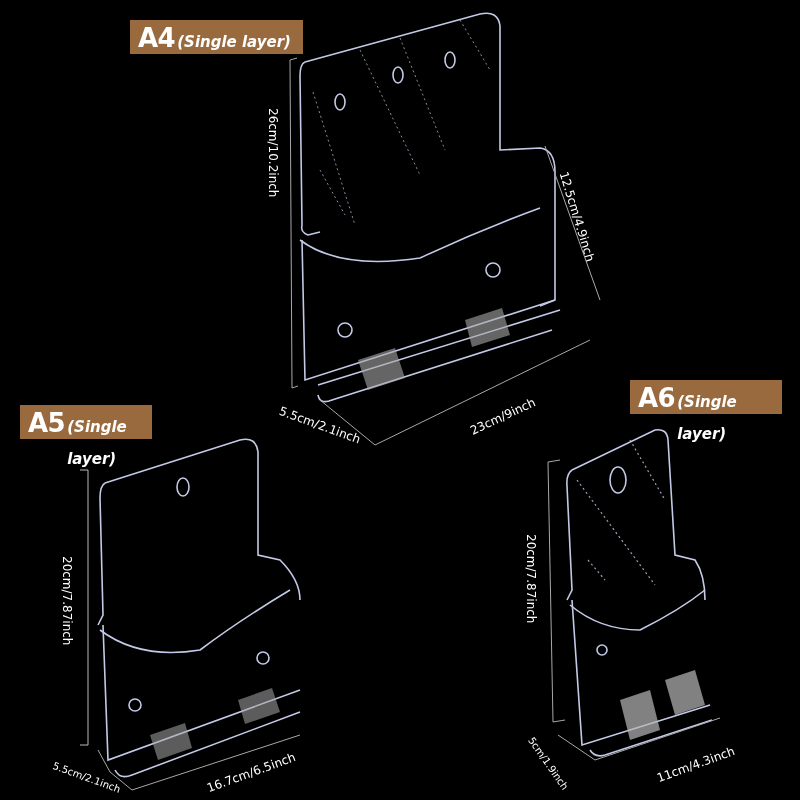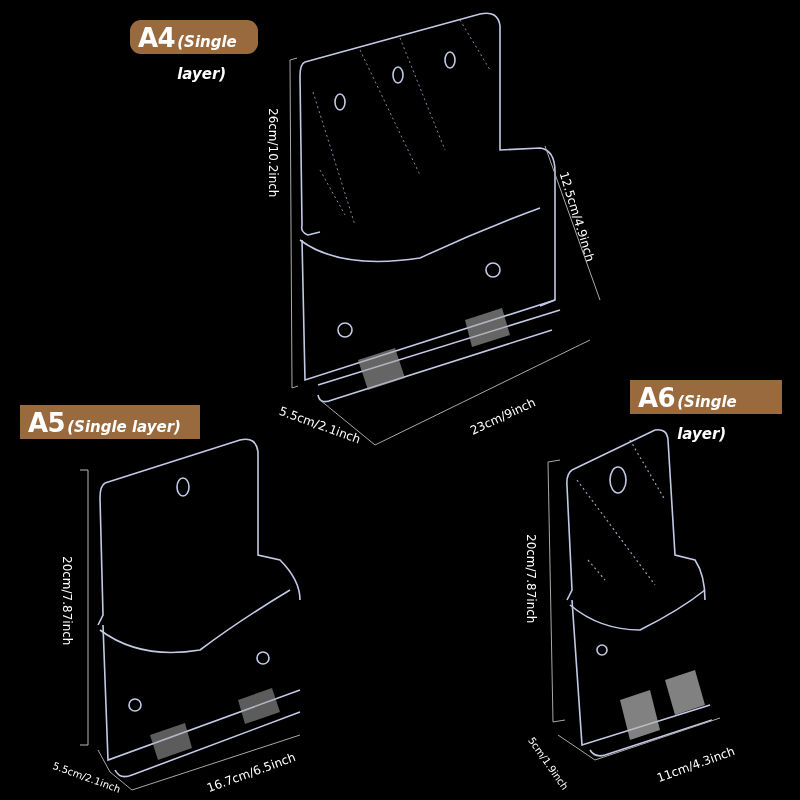--- a/index.html
+++ b/index.html
@@ -81,30 +81,30 @@
     <g stroke-dasharray="2,3" stroke-width="1.2" opacity="0.8">
       <path d="M577,480 L655,585"></path>
         <path d="M630,440 L665,500"></path>
         <path d="M588,560 L605,580"></path>
     </g>
     <path d="M560,460 L548,462 L553,722 L565,720" stroke="#bbb" stroke-width="1"></path>
     <path d="M558,735 L595,760 L720,718" stroke="#bbb" stroke-width="1"></path>
   </g>
 </svg>
 
-<div class="badge" style="left:130px;top:20px;width:128px;border-radius:11px;">
+<div class="badge" style="left:130px;top:20px;width:173px;">
   <span class="big">A4</span>
   <span class="small">(Single layer)</span>
 </div>
 <div class="dim vert" style="left:280px;top:108px;">26cm/10.2inch</div>
 <div class="dim" style="left:570px;top:170px;transform-origin:left top;transform:rotate(73deg);">12.5cm/4.9inch</div>
 <div class="dim" style="left:468px;top:425px;transform-origin:left top;transform:rotate(-25deg);">23cm/9inch</div>
 <div class="dim" style="left:282px;top:404px;transform-origin:left top;transform:rotate(20deg);">5.5cm/2.1inch</div>
 
-<div class="badge" style="left:20px;top:405px;width:180px;">
+<div class="badge" style="left:20px;top:405px;width:132px;">
   <span class="big">A5</span>
   <span class="small">(Single layer)</span>
 </div>
 <div class="dim vert" style="left:74px;top:556px;">20cm/7.87inch</div>
 <div class="dim" style="left:205px;top:782px;transform-origin:left top;transform:rotate(-20deg);">16.7cm/6.5inch</div>
 <div class="dim" style="left:55px;top:760px;font-size:10px;transform-origin:left top;transform:rotate(20deg);">5.5cm/2.1inch</div>
 
 <div class="badge" style="left:630px;top:380px;width:152px;">
   <span class="big">A6</span>
   <span class="small">(Single layer)</span>

